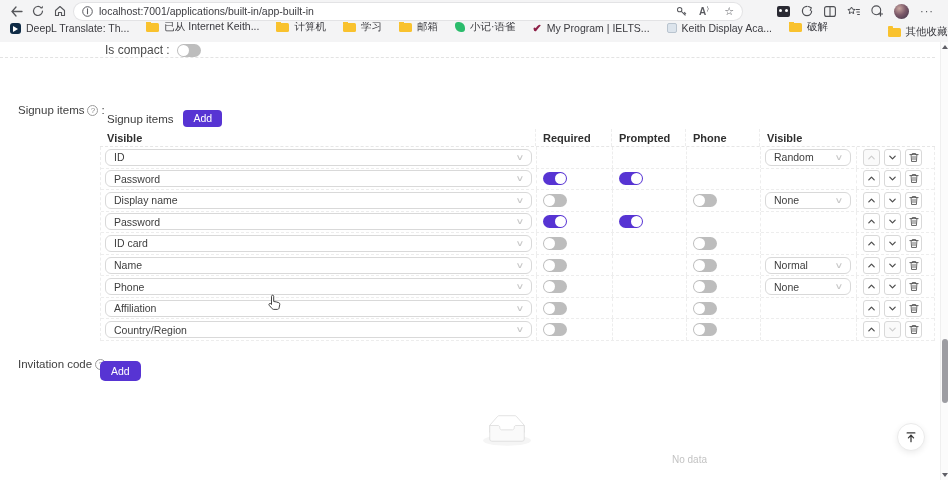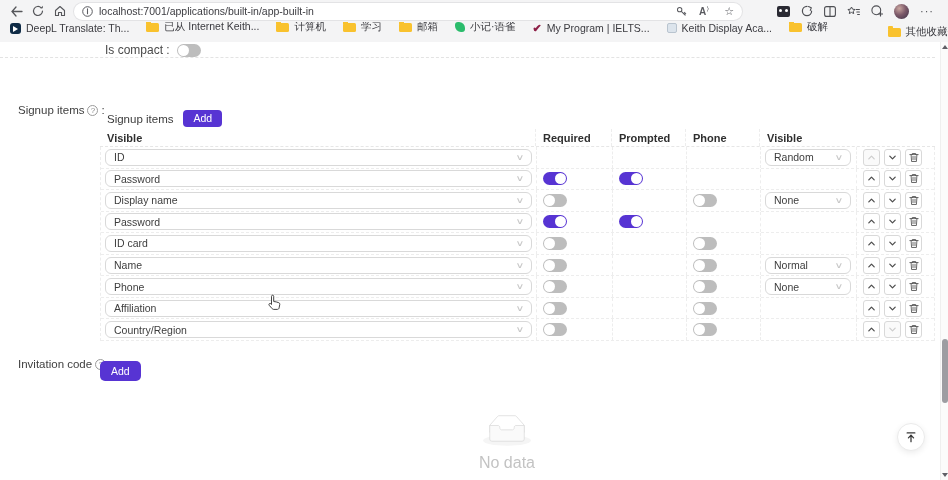--- a/index.html
+++ b/index.html
@@ -72,21 +72,21 @@
   .toggle .knob { position:absolute; top:1px; width:11px; height:11px; border-radius:50%; background:#fff; }
   .toggle.on .knob { right:1px; } .toggle.off .knob { left:1px; }
 
   .acts { display:flex; gap:4px; }
   .act-btn { width:17px; height:17px; border:1px solid #d9d9d9; border-radius:3px; background:#fff;
              display:flex; align-items:center; justify-content:center; color:#4d4d4d; padding:0; }
   .act-btn svg { display:block; }
   .act-btn.disabled { color:#cdcdcd; background:#fafafa; }
 
   .empty-wrap { position:absolute; left:307px; top:373px; width:400px; text-align:center; }
-  .empty-text { font-size:16px; color:#c3c3c3; margin-top:4px; }
+  .empty-text { font-size:10px; color:#c3c3c3; margin-top:4px;text-align:right; }
 
   .backtop { position:absolute; left:897px; top:381px; width:28px; height:28px; border-radius:50%;
              background:#fff; border:1px solid #ebebeb; box-shadow:0 2px 6px rgba(0,0,0,.08);
              display:flex; align-items:center; justify-content:center; }
 
   .cursor-hand { position:absolute; left:268px; top:252px; pointer-events:none; }
 
   
   .scrollbar { position:absolute; right:0; top:42px; width:8px; height:438px; background:#fbfbfb; border-left:1px solid #efefef; }
   .sb-thumb { position:absolute; left:1px; top:297px; width:6px; height:64px; background:#9d9da2; border-radius:3px; }

